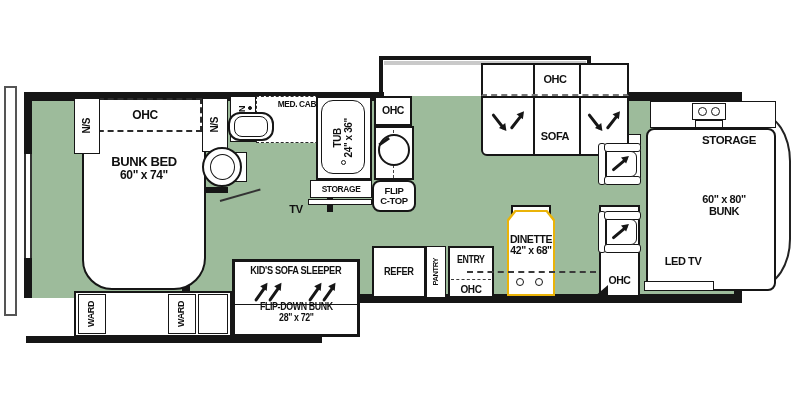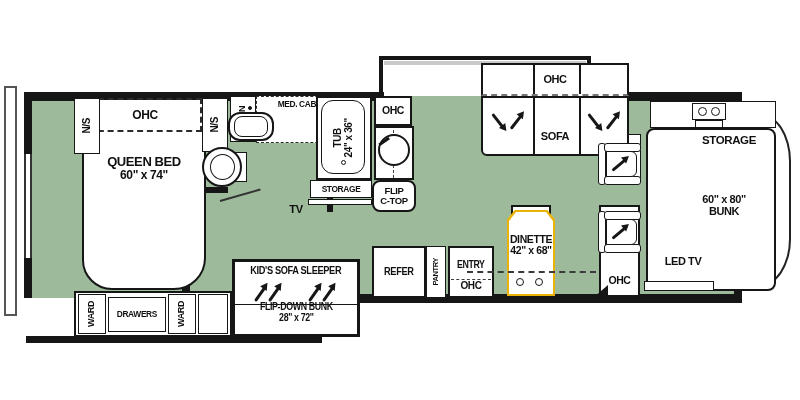--- a/index.html
+++ b/index.html
@@ -69,41 +69,38 @@
     <div class="abs" style="left:96px;top:0;width:1.5px;height:100%;background:#161616;"></div>
     <div class="belt" style="left:6px;top:22px;transform:rotate(52deg);"></div>
     <div class="belt" style="left:24px;top:22px;transform:rotate(-52deg);"></div>
     <div class="belt" style="left:102px;top:22px;transform:rotate(52deg);"></div>
     <div class="belt" style="left:120px;top:22px;transform:rotate(-52deg);"></div>
     <div class="lbl" style="font-size:11px;margin-top:22px;background:#fff;position:relative;padding:0 2px;">SOFA</div>
   </div>
 
   <div class="box" style="left:38px;top:98px;width:124px;height:192px;border-radius:0 0 32px 30px;justify-content:flex-start;">
     <div class="lbl" style="margin-top:55px;font-size:13px;">
-      <div>QUEEN BED</div>
+      <div>BUNK BED</div>
       <div style="font-size:12px;">60" x 74"</div>
     </div>
   </div>
   <div class="box dash" style="left:44px;top:98px;width:114px;height:34px;background:transparent;">
     <div class="lbl" style="font-size:12px;background:#fff;padding:0 3px;">OHC</div>
   </div>
   <div class="box thin" style="left:30px;top:98px;width:26px;height:56px;">
     <div class="lbl vert" style="font-size:10px;">N/S</div>
   </div>
   <div class="box thin" style="left:158px;top:98px;width:26px;height:54px;">
     <div class="lbl vert" style="font-size:10px;">N/S</div>
   </div>
 
   <div class="box" style="left:30px;top:291px;width:158px;height:46px;border-width:2.5px;"></div>
   <div class="wall" style="left:26px;top:336px;width:166px;height:7px;"></div>
   <div class="box thin" style="left:34px;top:294px;width:28px;height:40px;">
     <div class="lbl vert" style="font-size:9px;">WARD</div>
-  </div>
-  <div class="box thin" style="left:64px;top:297px;width:58px;height:35px;">
-    <div class="lbl cond" style="font-size:9.5px;">DRAWERS</div>
   </div>
   <div class="box thin" style="left:124px;top:294px;width:28px;height:40px;">
     <div class="lbl vert" style="font-size:9px;">WARD</div>
   </div>
   <div class="box thin" style="left:154px;top:294px;width:30px;height:40px;"></div>
 
   <div class="box thin" style="left:186px;top:96px;width:26px;height:46px;">
     <div class="lbl vert" style="font-size:9px;">LINEN</div>
   </div>
   <div class="box dash thin" style="left:212px;top:96px;width:82px;height:47px;justify-content:flex-start;">
@@ -147,21 +144,21 @@
 
   <div class="box" style="left:328px;top:180px;width:44px;height:32px;border-radius:8px;">
     <div class="lbl" style="font-size:9.5px;">
       <div>FLIP</div>
       <div>C-TOP</div>
     </div>
   </div>
   <div class="box thin" style="left:382px;top:246px;width:20px;height:52px;">
     <div class="lbl vert" style="font-size:7.5px;">PANTRY</div>
   </div>
-  <div class="box" style="left:404px;top:246px;width:46px;height:52px;justify-content:center;">
+  <div class="box" style="left:404px;top:246px;width:46px;height:52px;justify-content:space-between;">
     <div class="lbl cond" style="font-size:10px;margin-top:7px;">ENTRY</div>
     <div class="abs" style="left:1px;top:31px;width:40px;height:0;border-top:1.5px dashed #3a3a3a;"></div>
     <div class="lbl" style="font-size:10px;margin-top:10px;">OHC</div>
   </div>
 
   <div class="box" style="left:188px;top:259px;width:128px;height:78px;border-width:3px;justify-content:flex-start;gap:10px;">
     <div class="lbl cond" style="font-size:10.5px;margin-top:3px;">KID'S SOFA SLEEPER</div>
     <div class="belt" style="left:16px;top:30px;transform:rotate(-55deg);"></div>
     <div class="belt" style="left:30px;top:30px;transform:rotate(-55deg);"></div>
     <div class="belt" style="left:70px;top:30px;transform:rotate(-55deg);"></div>

